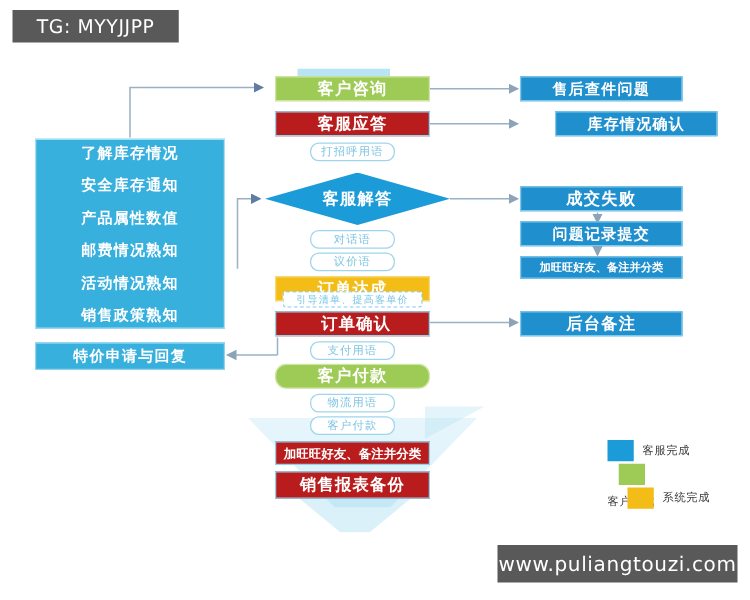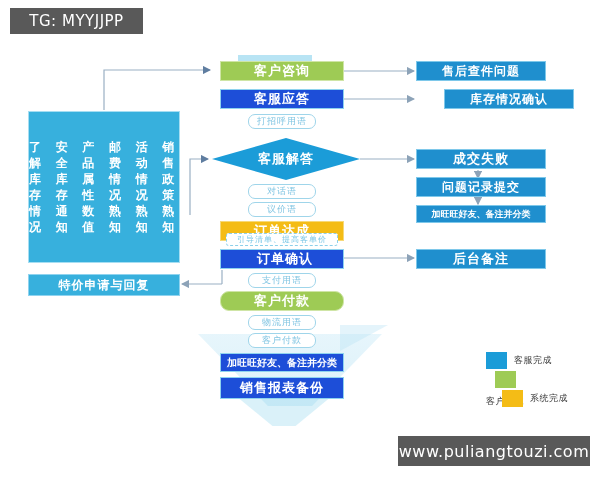--- a/index.html
+++ b/index.html
@@ -19,38 +19,38 @@
   }
   #tg-chip{left:10px;top:8px;width:133px;height:26px;font-size:15px;}
   #site-chip{left:398px;top:436px;width:192px;height:30px;font-size:16px;}
 
   
   .bar{
     position:absolute;display:flex;align-items:center;justify-content:center;
     color:#ffffff;box-sizing:border-box;text-align:center;
     font-weight:bold;letter-spacing:1px;
   }
-  .bar.cyan{background:#1d4ed8;border:1px solid #8fd3ef;}
+  .bar.cyan{background:#b91c1c;border:1px solid #8fd3ef;}
   .bar.cyan2{background:#1f8fce;border:1px solid #7ec8ea;}
   .bar.green{background:#9ecb55;border:1px solid #cfe5a6;}
   .bar.yellow{background:#f4bc16;border:1px solid #f7d978;}
 
   
   .chip{
     position:absolute;background:#ffffff;border:1px solid #9fd5ea;border-radius:7px;
     display:flex;align-items:center;justify-content:center;
     color:#7fc4e2;font-size:9px;letter-spacing:1px;box-sizing:border-box;
   }
   .chip.dashed{border:1px dashed #8dd0ea;border-radius:3px;color:#79c6e6;}
 
   
   #left-panel{
     position:absolute;left:28px;top:111px;width:152px;height:152px;
     background:#37b0dd;border:1px solid #a6def2;box-sizing:border-box;
-    display:flex;align-items:center;justify-content:center;
+    display:flex;flex-direction:column;align-items:center;justify-content:center;
     gap:10px;
   }
   #left-panel .line{color:#ffffff;font-size:12px;font-weight:bold;letter-spacing:1px;line-height:16px;}
 
   
   #decision{
     position:absolute;left:212px;top:138px;width:148px;height:42px;
   }
   #decision .shape{
     position:absolute;inset:0;background:#1b9cd8;

